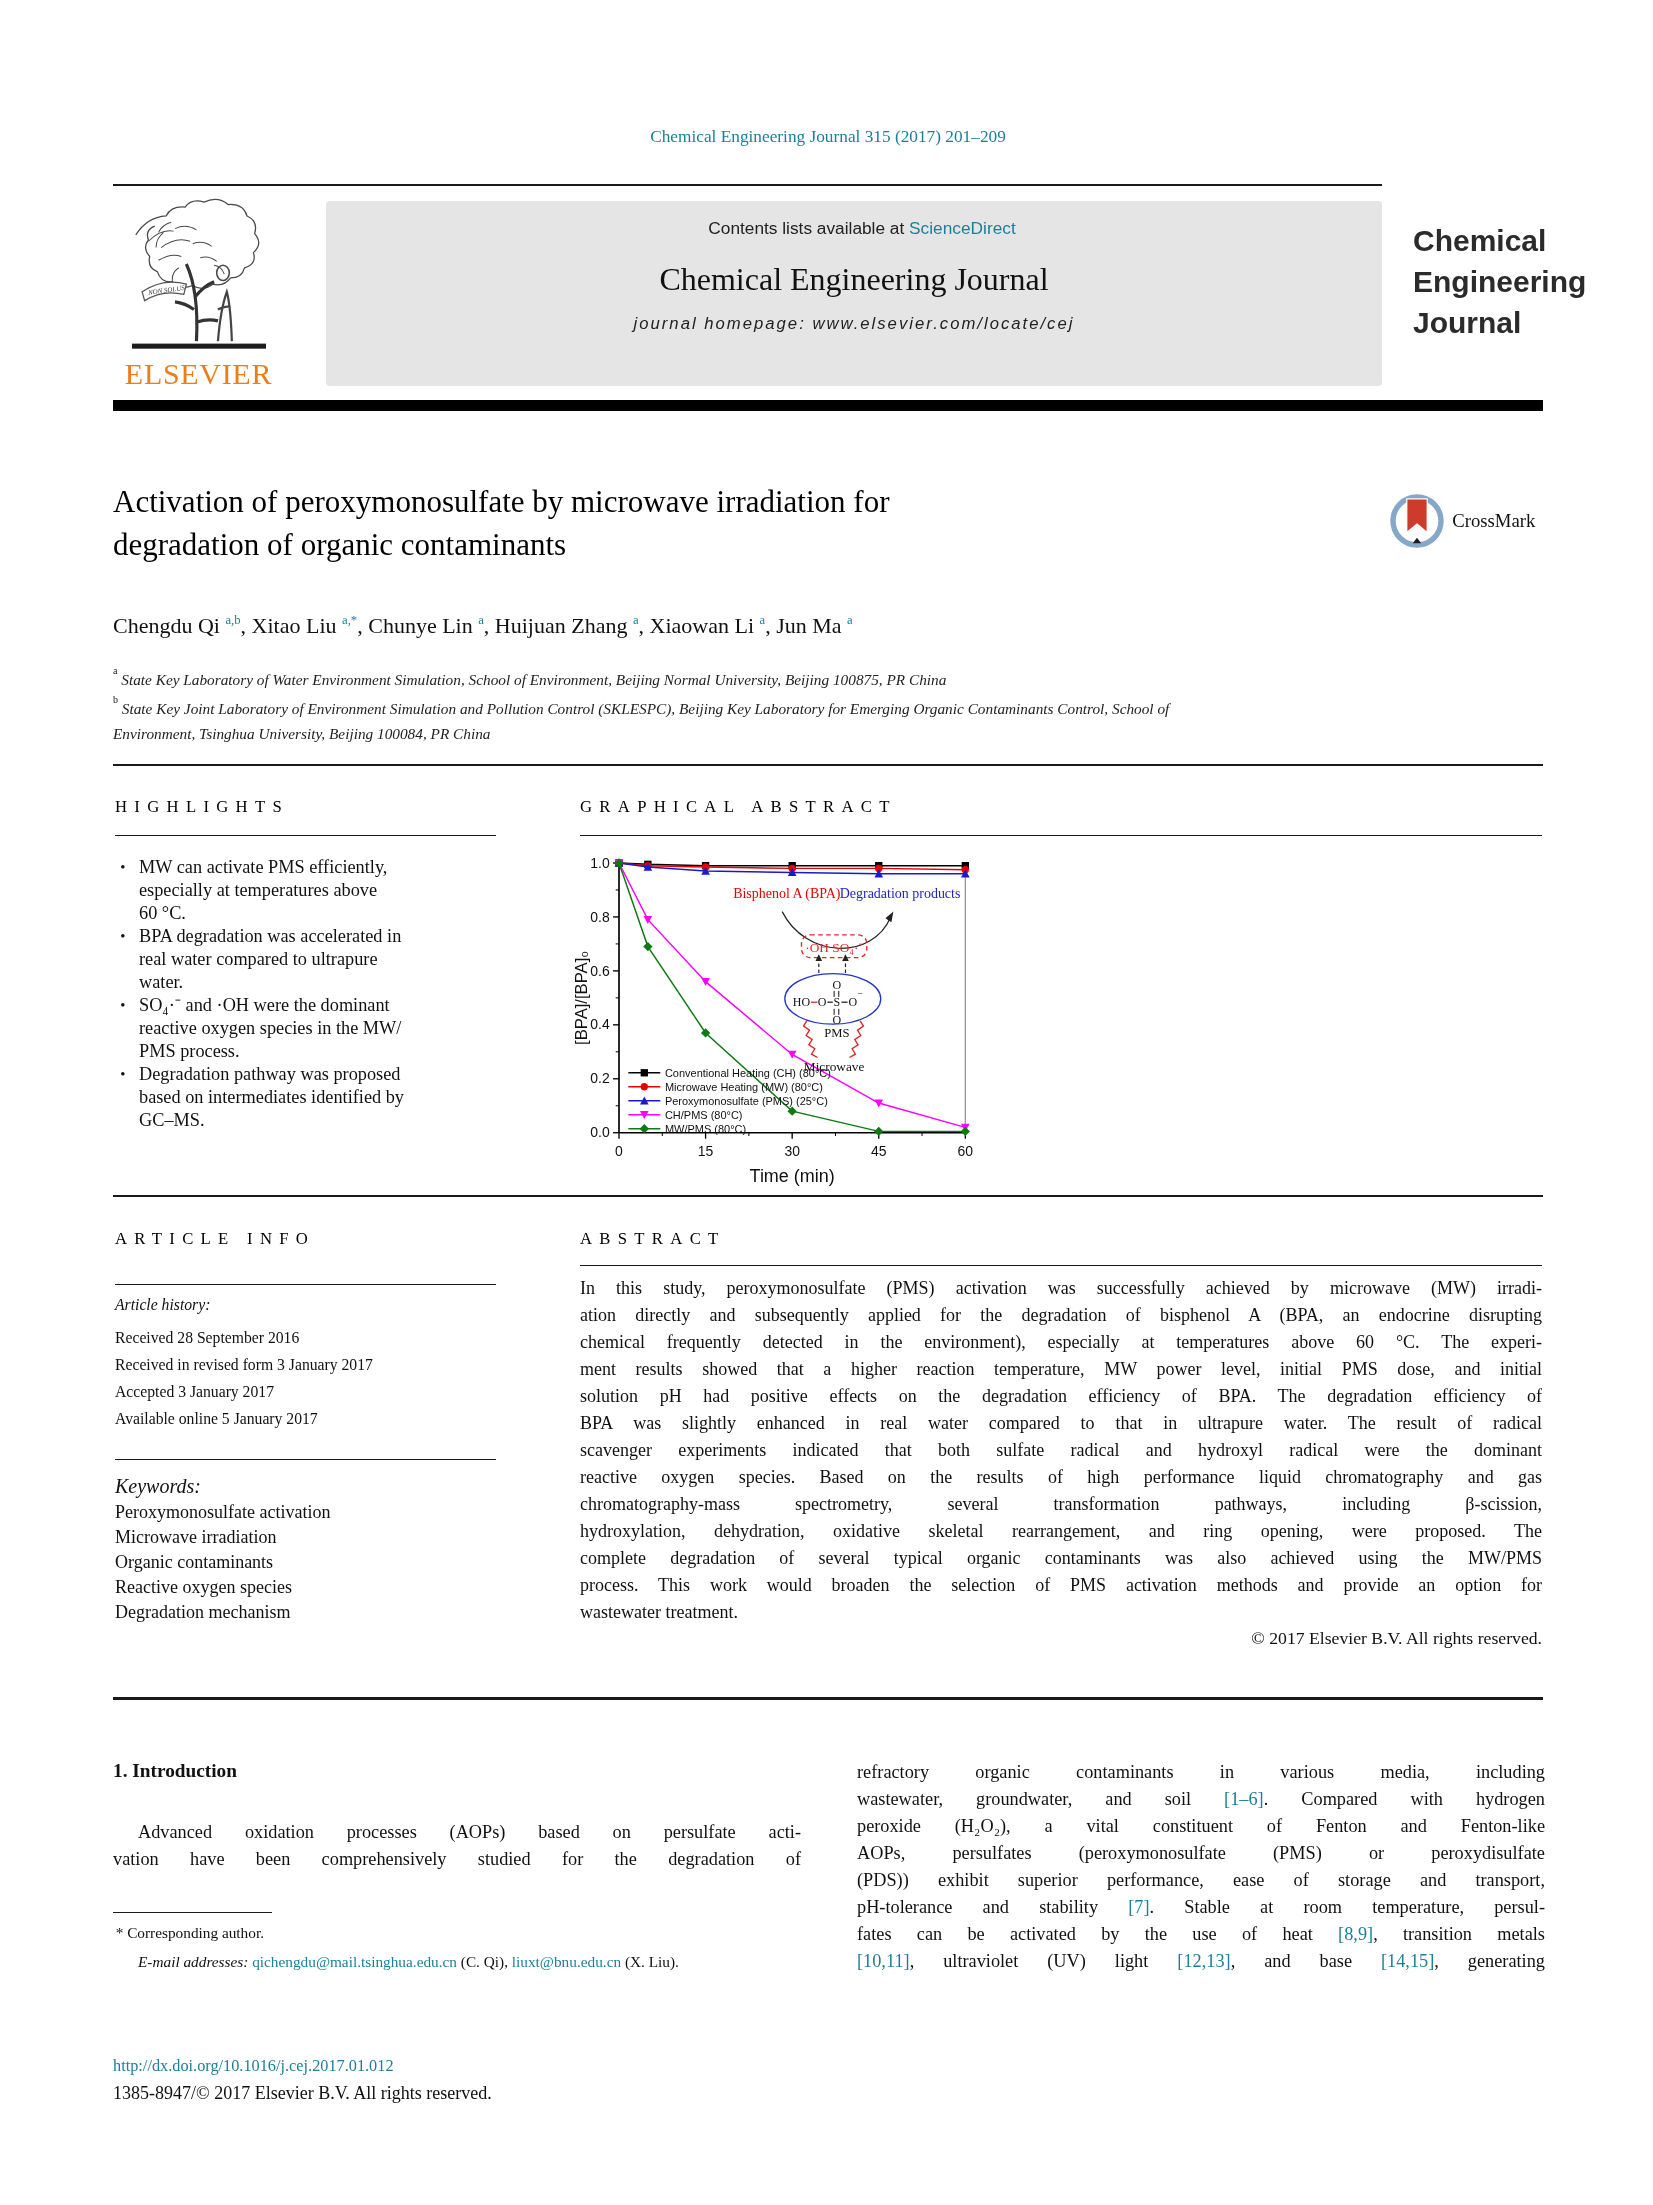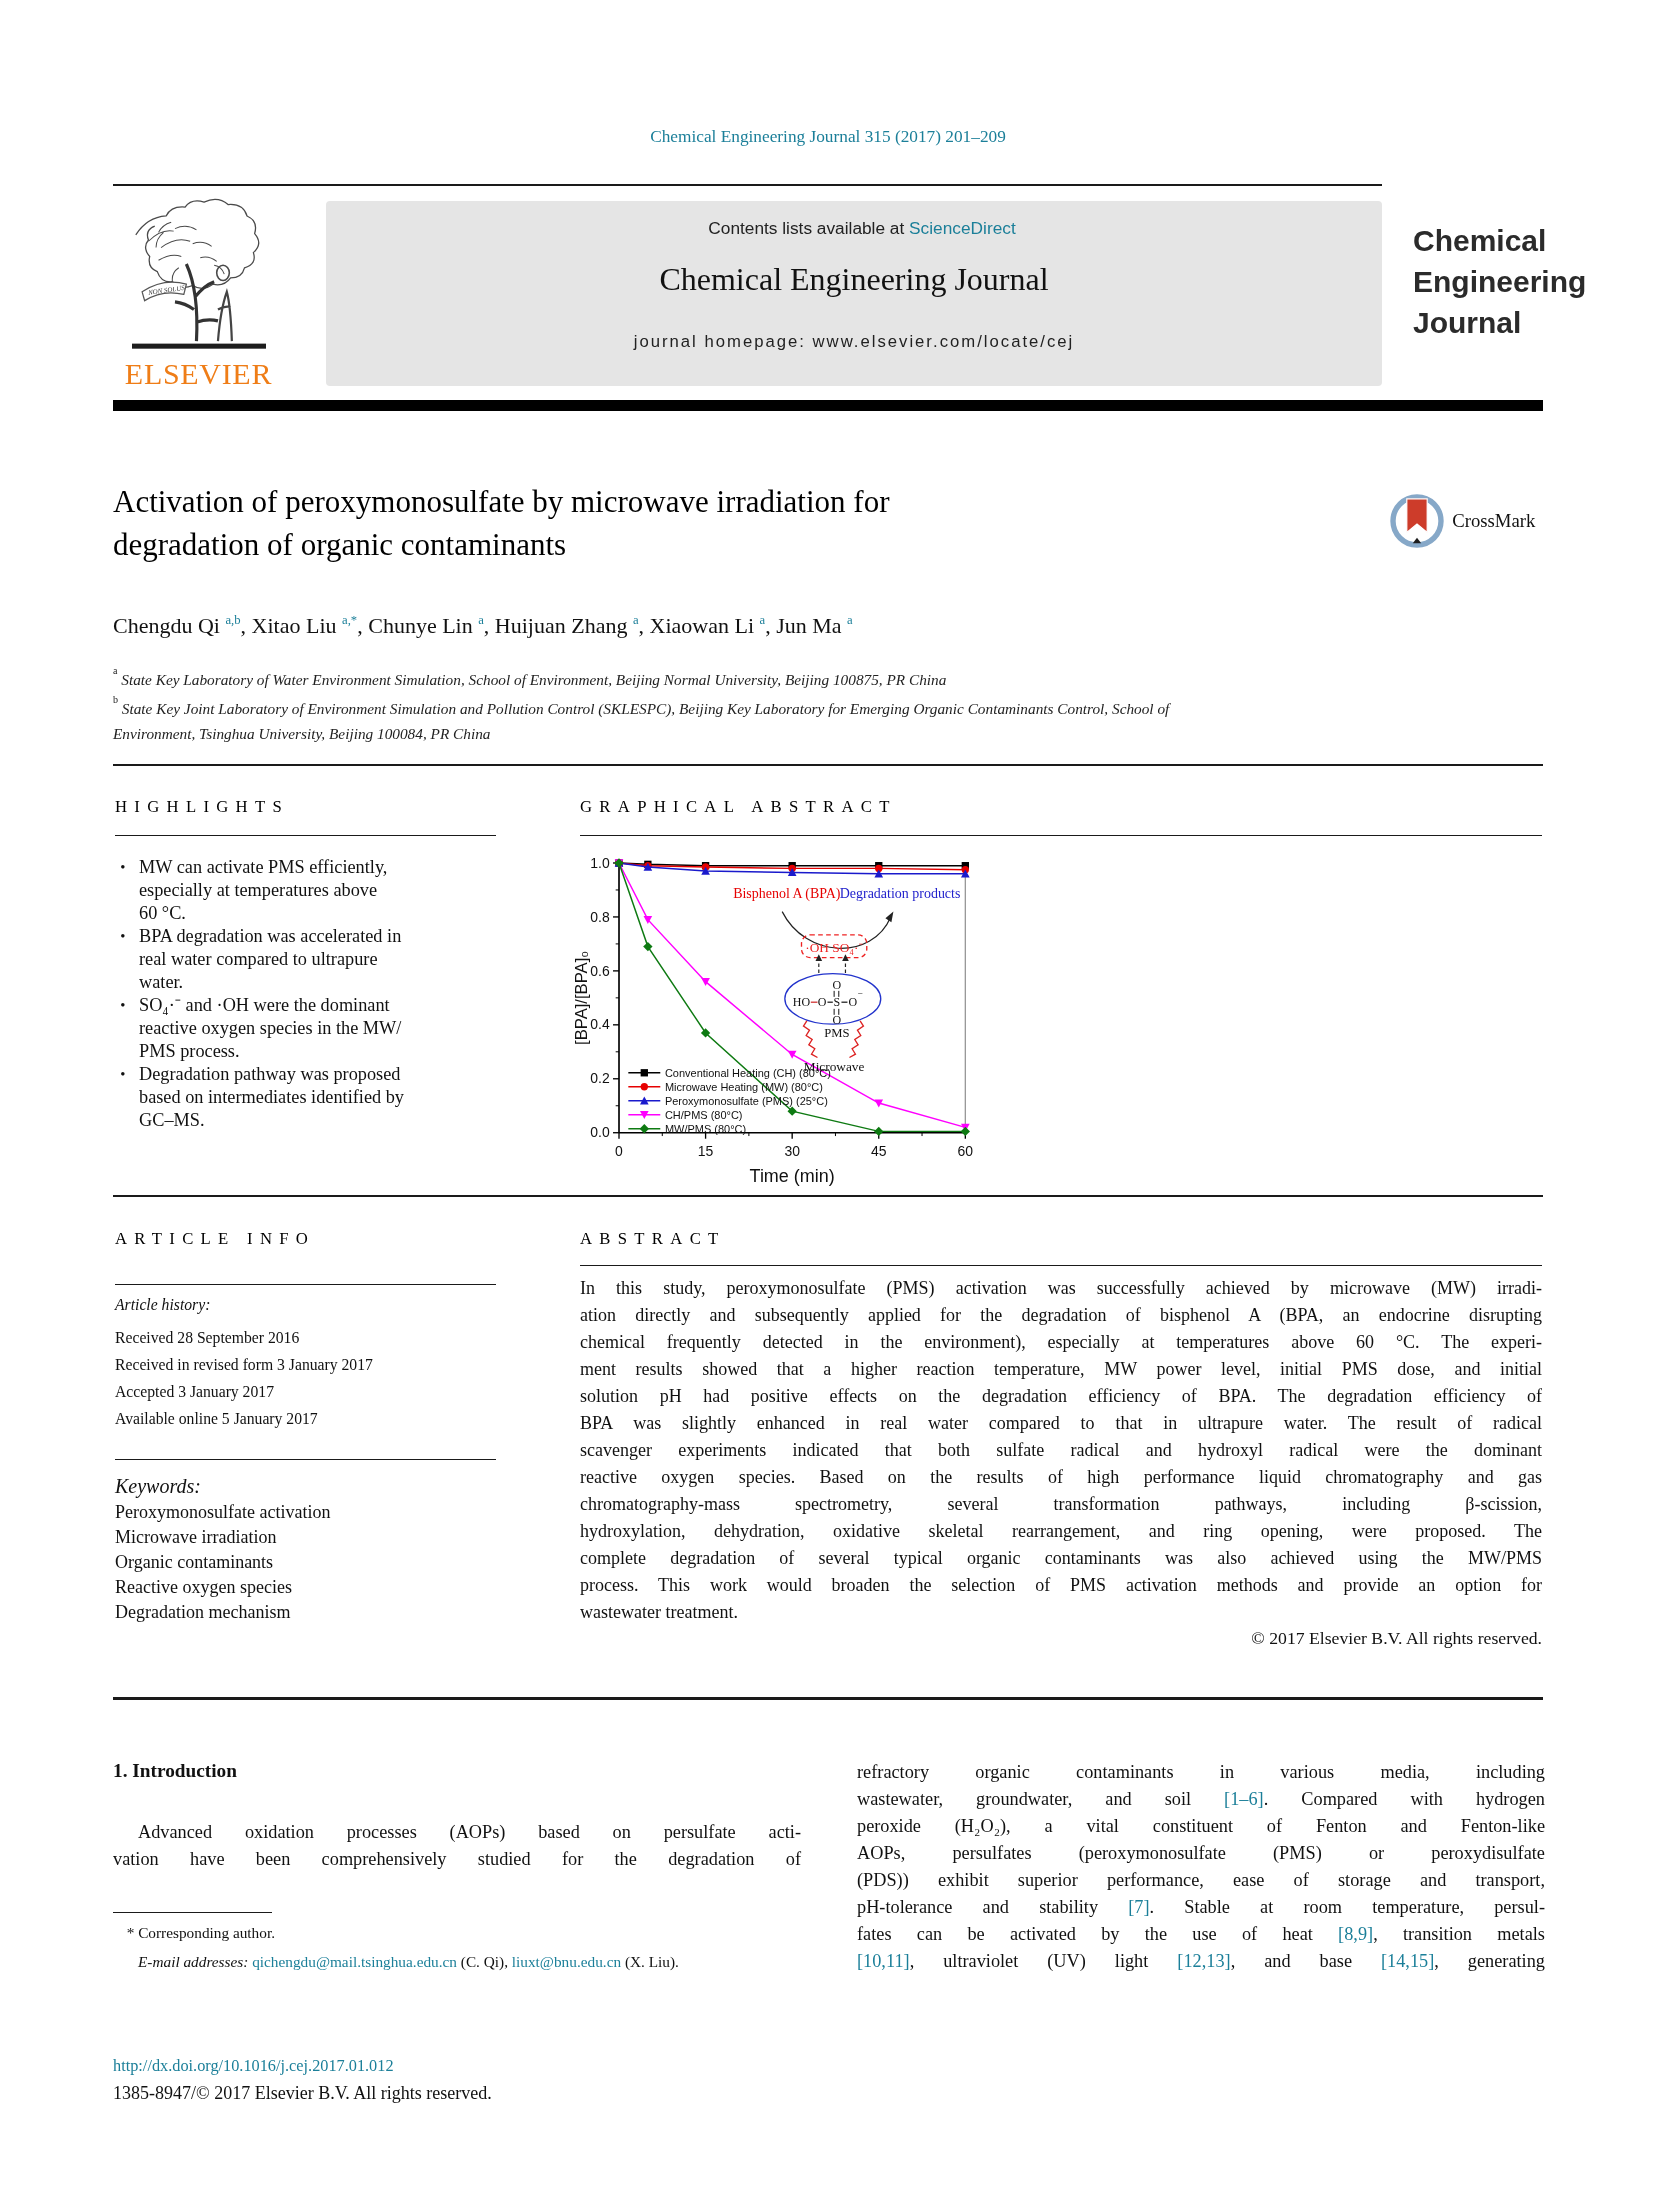--- a/index.html
+++ b/index.html
@@ -17,21 +17,21 @@
     font-size:17.3px; color:#1b7f99; }
 
   
   .elsevier { left:109px; top:197px; width:179px; text-align:center; }
   .elsevier-word { font-size:30px; color:#ef7d17; letter-spacing:0.7px; margin-top:0px; }
   .banner { left:326px; top:201px; width:1056px; height:185px; background:#e5e5e5;
     border-radius:4px; text-align:center; font-family:"Liberation Sans", sans-serif; }
   .banner .contents { margin-top:17.3px; font-size:17.3px; color:#222;padding-left:16px; }
   .banner .jtitle { margin-top:21.3px; font-size:32px; color:#111;
     font-family:"Liberation Serif", serif; }
-  .banner .homepage { margin-top:34px; font-size:16.7px; letter-spacing:2px; color:#222; }
+  .banner .homepage { margin-top:16px; font-size:16.7px; letter-spacing:2px; color:#222;font-style:italic; }
   .cover-logo { left:1413px; top:220px; width:193px;
     font-family:"Liberation Sans", sans-serif; font-weight:600; font-size:30px;
     line-height:41px; color:#2b2b2b; }
   .bar-thick { left:113px; top:400px; width:1430px; height:11.3px; background:#000; }
 
   
   .title { left:113px; top:480px; width:1067px; font-size:31px; line-height:43px; color:#000; }
   .crossmark { left:1387px; top:491px; width:220px; display:flex; align-items:center; gap:5.3px; }
   .crossmark-label { font-size:18.7px; color:#111; }
 
@@ -82,21 +82,21 @@
 
   
   .intro-head { left:113px; top:1760px; font-size:19.3px; font-weight:bold; }
   .intro-left { left:113px; top:1819px; width:688px; font-size:18.3px; }
   .intro-left .ind { text-indent:25px; }
   .intro-right { left:857px; top:1759px; width:688px; font-size:18.3px; }
   .ref { color:#1b7f99; cursor:pointer; }
 
   
   .fn-rule { left:113px; top:1912px; width:159px; height:1.3px; }
-  .fn-line1 { left:112px; top:1924px; width:688px; font-size:15.3px; padding-left:14.7px; }
+  .fn-line1 { left:101px; top:1924px; width:688px; font-size:15.3px; padding-left:14.7px; }
   .fn-line2 { left:113px; top:1949px; width:675px; font-size:15.3px; text-indent:25px;
     line-height:25px; }
   .fn-ital { font-style:italic; }
 
   
   .foot-doi { left:113px; top:2056px; font-size:16.3px; }
   .foot-issn { left:113px; top:2083px; font-size:18px; color:#111; }
 </style>
 </head>
 <body>

